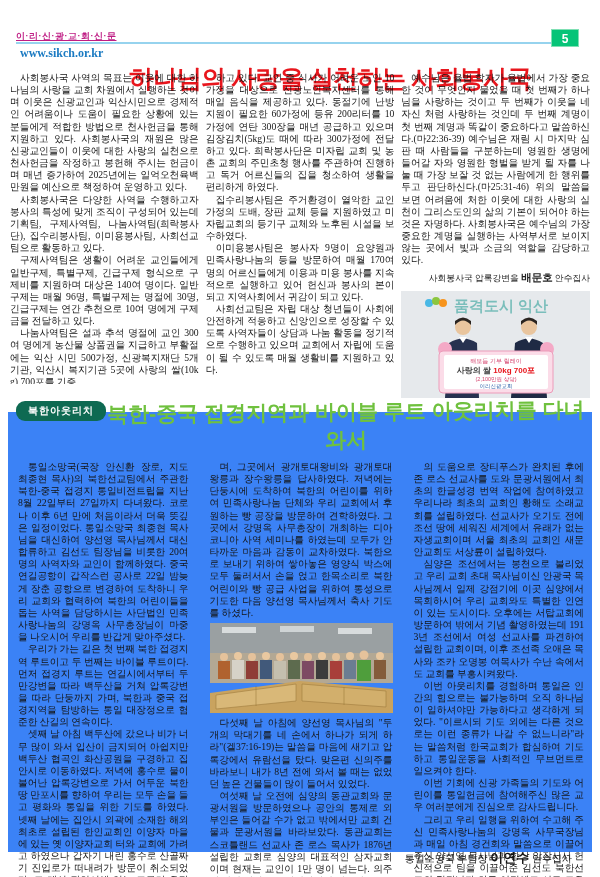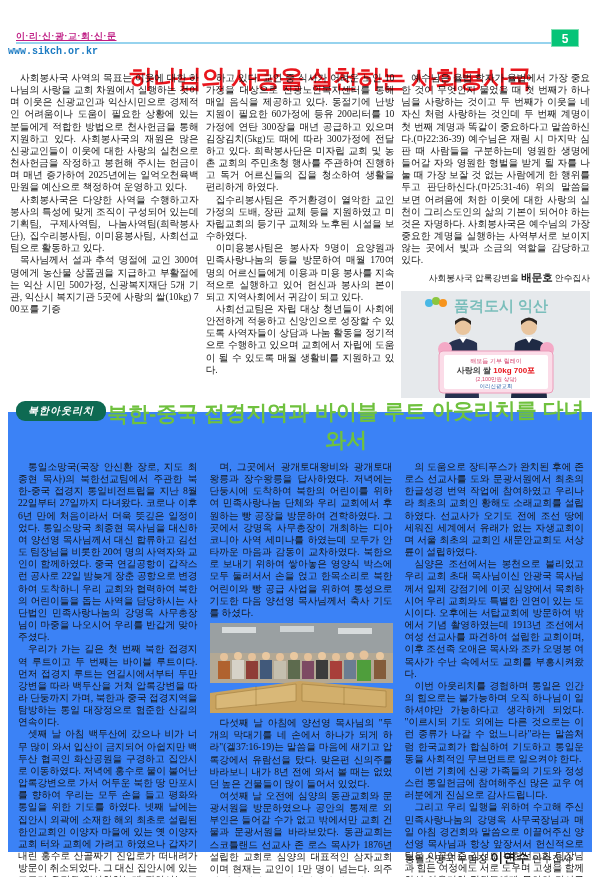--- a/index.html
+++ b/index.html
@@ -3,69 +3,70 @@
 <meta charset="utf-8">
 <style>
   html,body{margin:0;padding:0;}
   body{width:600px;height:877px;background:#ffffff;position:relative;
        font-family:"Liberation Serif","DejaVu Serif",serif;overflow:hidden;}
   .abs{position:absolute;}
   
   .paper-name{left:16px;top:30px;font-size:9px;font-weight:bold;color:#bf1d84;
               letter-spacing:.5px;font-family:"Liberation Sans",sans-serif;text-decoration:underline;}
   .head-rule{left:16px;top:42px;width:536px;height:2px;background:#96d3ee;}
-  .paper-url{left:8px;top:46px;font-size:10px;font-weight:bold;color:#1a7ac2;
-             font-family:Liberation Mono, monospace;}
+  .paper-url{left:20px;top:46px;font-size:12px;font-weight:bold;color:#1a7ac2;
+             font-family:Liberation Serif, serif;}
   .page-badge{left:551px;top:29px;width:28px;height:18px;background:#06c478;
               color:#fff;font-size:12px;font-weight:bold;text-align:center;line-height:18px;
               font-family:"Liberation Sans",sans-serif;border:1px solid #7fe0b4;box-sizing:border-box;}
   
   .main-headline{left:0;top:52px;width:600px;text-align:center;color:#e8161d;
                  font-size:25px;font-weight:800;letter-spacing:-1px;
                  font-family:"Liberation Sans",sans-serif;}
   .cols{left:10px;top:72px;width:580px;display:flex;gap:7px;}
   .col{width:189px;overflow:hidden;}
   .coltext p{margin:0;text-indent:10px;text-align:justify;font-size:9.7px;
              line-height:12.15px;color:#141414;word-break:break-all;}
   .top-col{height:312px;}
   .byline-top{margin-top:4px;text-align:right;font-size:8.8px;color:#222;}
   .byline-top .nm{font-weight:bold;font-size:10.5px;font-family:Liberation Serif, serif;}
   .photo-frame{margin-top:6px;width:189px;display:block;}
   
   .green-panel{left:8px;top:412px;width:584px;height:440px;background:#3b82f6;}
   .outreach-badge{left:16px;top:401px;background:#0e6a52;color:#fff;font-size:10px;
                   font-weight:bold;padding:3px 12px;border-radius:9px;
-                  font-family:"Liberation Sans",sans-serif;letter-spacing:1px;font-style:italic;}
+                  font-family:"Liberation Sans",sans-serif;letter-spacing:1px;}
   .outreach-headline{left:100px;top:398px;width:492px;color:#6fc13e;font-size:21px;
                      font-weight:800;font-family:"Liberation Sans",sans-serif;
                      transform:rotate(-0.6deg);letter-spacing:0px;text-align:center;}
   .byline-bottom{left:0;top:437px;width:564px;text-align:right;font-size:10px;color:#111;
                  font-family:"Liberation Sans",sans-serif;}
   .byline-bottom .nm{font-weight:bold;font-size:13px;}
-  .cols-bottom{left:18px;top:461px;width:566px;display:flex;gap:12px;font-family:Liberation Serif, serif;}
+  .cols-bottom{left:18px;top:461px;width:566px;display:flex;gap:21px;font-family:Liberation Serif, serif;}
   .bot-col{width:183px;height:372px;}
   .bot-col p{font-size:9.7px;}
   .mid-photo{width:183px;display:block;margin:4px 0 4px 0;}
   svg text{font-family:"Liberation Sans",sans-serif;}
 </style>
 </head>
 <body>
 
 <div class="abs paper-name">이·리·신·광·교·회·신·문</div>
 <div class="abs head-rule"></div>
 <div class="abs paper-url">www.sikch.or.kr</div>
 <div class="abs page-badge">5</div>
 
 <h1 class="abs main-headline" style="margin:10px;padding-left:20px;">하나님의 사랑을 실천하는 사회봉사국</h1>
 
 <div class="abs cols">
   <div class="col coltext top-col">
     <p>사회봉사국 사역의 목표는 이웃에 대한 하나님의 사랑을 교회 차원에서 실행하는 것이며 이웃은 신광교인과 익산시민으로 경제적인 어려움이나 도움이 필요한 상황에 있는 분들에게 적합한 방법으로 천사헌금을 통해 지원하고 있다. 사회봉사국의 재원은 많은 신광교인들이 이웃에 대한 사랑의 실천으로 천사헌금을 작정하고 봉헌해 주시는 헌금이며 매년 증가하여 2025년에는 일억오천육백만원을 예산으로 책정하여 운영하고 있다.</p>
     <p>사회봉사국은 다양한 사역을 수행하고자 봉사의 특성에 맞게 조직이 구성되어 있는데 기획팀, 구제사역팀, 나눔사역팀(희락봉사단), 집수리봉사팀, 이미용봉사팀, 사회선교팀으로 활동하고 있다.</p>
-    <p>목사님께서 설과 추석 명절에 교인 300여 명에게 농산물 상품권을 지급하고 부활절에는 익산 시민 500가정, 신광복지재단 5개 기관, 익산시 복지기관 5곳에 사랑의 쌀(10kg) 700포를 기증</p>
+    <p>구제사역팀은 생활이 어려운 교인들에게 일반구제, 특별구제, 긴급구제 형식으로 구제비를 지원하며 대상은 140여 명이다. 일반구제는 매월 96명, 특별구제는 명절에 30명, 긴급구제는 연간 추천으로 10여 명에게 구제금을 전달하고 있다.</p>
+    <p>나눔사역팀은 설과 추석 명절에 교인 300여 명에게 농산물 상품권을 지급하고 부활절에는 익산 시민 500가정, 신광복지재단 5개 기관, 익산시 복지기관 5곳에 사랑의 쌀(10kg) 700포를 기증</p>
   </div>
   <div class="col coltext top-col">
     <p>하고 있다. 교인 중 식사가 어려운 노인 10가정을 대상으로 신광노인복지센터를 통해 매일 음식을 제공하고 있다. 동절기에 난방지원이 필요한 60가정에 등유 200리터를 10가정에 연탄 300장을 매년 공급하고 있으며 김장김치(5kg)도 때에 따라 300가정에 전달하고 있다. 희락봉사단은 미자립 교회 및 농촌 교회의 주민초청 행사를 주관하여 진행하고 독거 어르신들의 집을 청소하여 생활을 편리하게 하였다.</p>
     <p>집수리봉사팀은 주거환경이 열악한 교인 가정의 도배, 장판 교체 등을 지원하였고 미자립교회의 등기구 교체와 노후된 시설을 보수하였다.</p>
     <p>이미용봉사팀은 봉사자 9명이 요양원과 민족사랑나눔의 등을 방문하여 매월 170여 명의 어르신들에게 이용과 미용 봉사를 지속적으로 실행하고 있어 헌신과 봉사의 본이 되고 지역사회에서 귀감이 되고 있다.</p>
     <p>사회선교팀은 자립 대상 청년들이 사회에 안전하게 적응하고 신앙인으로 성장할 수 있도록 사역자들이 상담과 나눔 활동을 정기적으로 수행하고 있으며 교회에서 자립에 도움이 될 수 있도록 매월 생활비를 지원하고 있다.</p>
   </div>
   <div class="col coltext">
     <p>예수님은 율법 학자가 율법에서 가장 중요한 것이 무엇인지 물었을 때 첫 번째가 하나님을 사랑하는 것이고 두 번째가 이웃을 네 자신 처럼 사랑하는 것인데 두 번째 계명이 첫 번째 계명과 똑같이 중요하다고 말씀하신다.(마22:36-39) 예수님은 재림 시 마지막 심판 때 사람들을 구분하는데 영원한 생명에 들어갈 자와 영원한 형벌을 받게 될 자를 나눌 때 가장 보잘 것 없는 사람에게 한 행위를 두고 판단하신다.(마25:31-46) 위의 말씀을 보면 어려움에 처한 이웃에 대한 사랑의 실천이 그리스도인의 삶의 기본이 되어야 하는 것은 자명하다. 사회봉사국은 예수님의 가장 중요한 계명을 실행하는 사역부서로 보이지 않는 곳에서 빛과 소금의 역할을 감당하고 있다.</p>
     <div class="byline-top">
@@ -199,16 +200,16 @@
         <line x1="134" y1="64" x2="134" y2="82" stroke="#a07c3e" stroke-width="0.6"></line>
       </g>
     </svg>
     <p>다섯째 날 아침에 양선영 목사님의 "두 개의 막대기를 네 손에서 하나가 되게 하라"(겔37:16-19)는 말씀을 마음에 새기고 압록강에서 유람선을 탔다. 맞은편 신의주를 바라보니 내가 8년 전에 와서 볼 때는 없었던 높은 건물들이 많이 들어서 있었다.</p>
     <p>여섯째 날 오전에 심양의 동관교회와 문광서원을 방문하였으나 공안의 통제로 외부인은 들어갈 수가 없고 밖에서만 교회 건물과 문광서원을 바라보았다. 동관교회는 스코틀랜드 선교사 존 로스 목사가 1876년 설립한 교회로 심양의 대표적인 삼자교회이며 현재는 교인이 1만 명이 넘는다. 의주의 상인 서상륜은 매킨타이어 선교사</p>
   </div>
   <div class="bot-col coltext">
     <p>의 도움으로 장티푸스가 완치된 후에 존 로스 선교사를 도와 문광서원에서 최초의 한글성경 번역 작업에 참여하였고 우리나라 최초의 교회인 황해도 소래교회를 설립하였다. 선교사가 오기도 전에 조선 땅에 세워진 세계에서 유래가 없는 자생교회이며 서울 최초의 교회인 새문안교회도 서상륜이 설립하였다.</p>
     <p>심양은 조선에서는 봉천으로 불리었고 우리 교회 초대 목사님이신 안광국 목사님께서 일제 강점기에 이곳 심양에서 목회하시어 우리 교회와도 특별한 인연이 있는 도시이다. 오후에는 서탑교회에 방문하여 밖에서 기념 촬영하였는데 1913년 조선에서 여성 선교사를 파견하여 설립한 교회이며, 이후 조선족 오애은 목사와 조카 오명봉 여목사가 수난 속에서도 교회를 부흥시켜왔다.</p>
     <p>이번 아웃리치를 경험하며 통일은 인간의 힘으로는 불가능하며 오직 하나님이 일하셔야만 가능하다고 생각하게 되었다. "이르시되 기도 외에는 다른 것으로는 이런 종류가 나갈 수 없느니라"라는 말씀처럼 한국교회가 합심하여 기도하고 통일운동을 사회적인 무브먼트로 일으켜야 한다.</p>
-    <p>이번 기회에 신광 가족들의 기도와 정성스런 통일헌금에 참여해주신 많은 교우 여러분에게 진심으로 감사드립니다.</p>
+    <p>이번 기회에 신광 가족들의 기도와 어린이를 통일헌금에 참여해주신 많은 교우 여러분에게 진심으로 감사드립니다.</p>
     <p>그리고 우리 일행을 위하여 수고해 주신 민족사랑나눔의 강명옥 사무국장님과 매일 아침 경건회와 말씀으로 이끌어주신 양선영 목사님과 항상 앞장서서 헌신적으로 팀을 이끌어준 김선도 북한선교회 팀장님과 힘든 여정에도 서로 도우며 고생을 함께하신 아웃리치 팀원들에게 무한한 감사를 드립니다.</p>
   </div>
 </div>
 
 </body></html>

